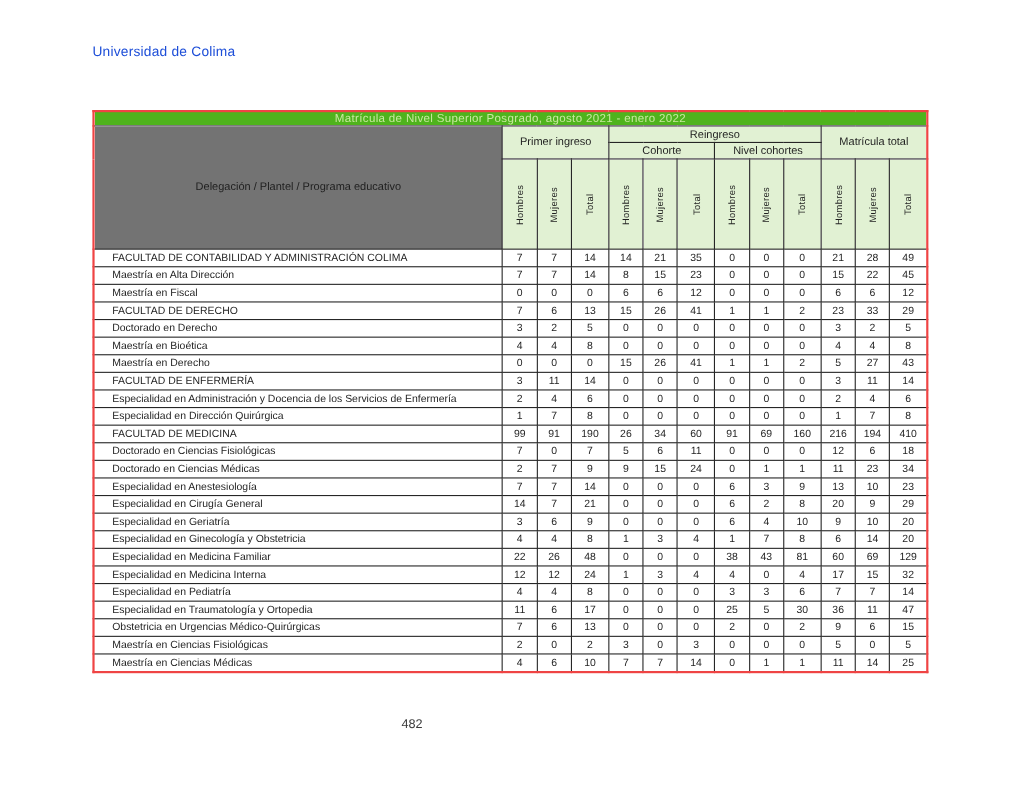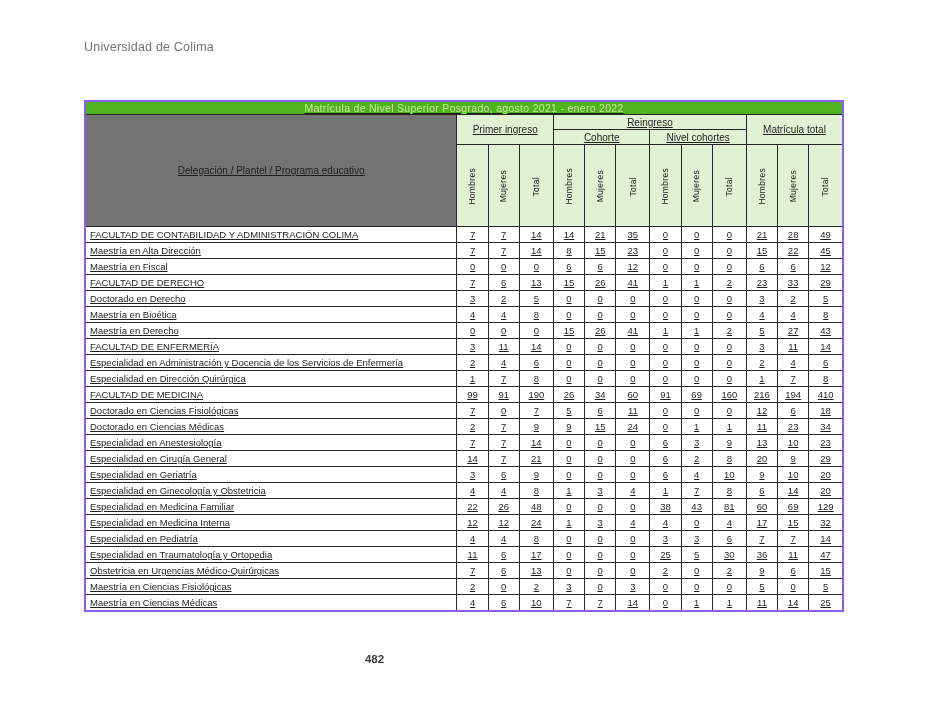--- a/index.html
+++ b/index.html
@@ -17,41 +17,41 @@
     width: 925px;
     height: 715px;
     background: #ffffff;
   }
   .doc-header {
     position: absolute;
     left: 84px;
     top: 40px;
     font-size: 12.5px;
     letter-spacing: 0.2px;
-    color: #737373;
+    color: #1d4ed8;
   }
   .enroll-table {
     position: absolute;
     left: 84px;
     top: 100px;
     width: 760px;
     border-collapse: collapse;
     table-layout: fixed;
     font-size: 9.5px;
     color: #1f1f1f;
   }
   .enroll-table td {
     border: 1px solid #262626;
     padding: 0 2px;
     text-align: center;
     vertical-align: middle;
     overflow: hidden;
     white-space: nowrap;
   }
-  .enroll-table { border: 2px solid #8b5cf6; text-decoration: underline; }
+  .enroll-table { border: 2px solid #ef4444; }
   .title-band {
     background: #4fb31d;
     color: #c7e99e;
     font-size: 10.5px;
     height: 12px;
     letter-spacing: 0.3px;
   }
   .hdr {
     background: #e1f1d3;
     font-size: 10px;
@@ -72,33 +72,32 @@
     display: inline-block;
     padding-bottom: 4px;
   }
   .first-col-hdr {
     background: #737373;
     font-size: 10px;
   }
   tbody td { height: 15px; }
   tbody td.lbl {
     text-align: left;
-    padding-left: 4px;
+    padding-left: 16px;
     white-space: nowrap;
   }
   tbody td.num { font-size: 9.5px; }
   .page-number {
     position: absolute;
     left: 0;
     top: 653px;
     width: 749px;
     text-align: center;
     font-size: 11.5px;
     color: #3a3a3a;
-    font-weight: bold;
   }
 </style>
 </head>
 <body>
 
 <div class="page">
 
   <div class="doc-header">Universidad de Colima</div>
 
   <table class="enroll-table">

